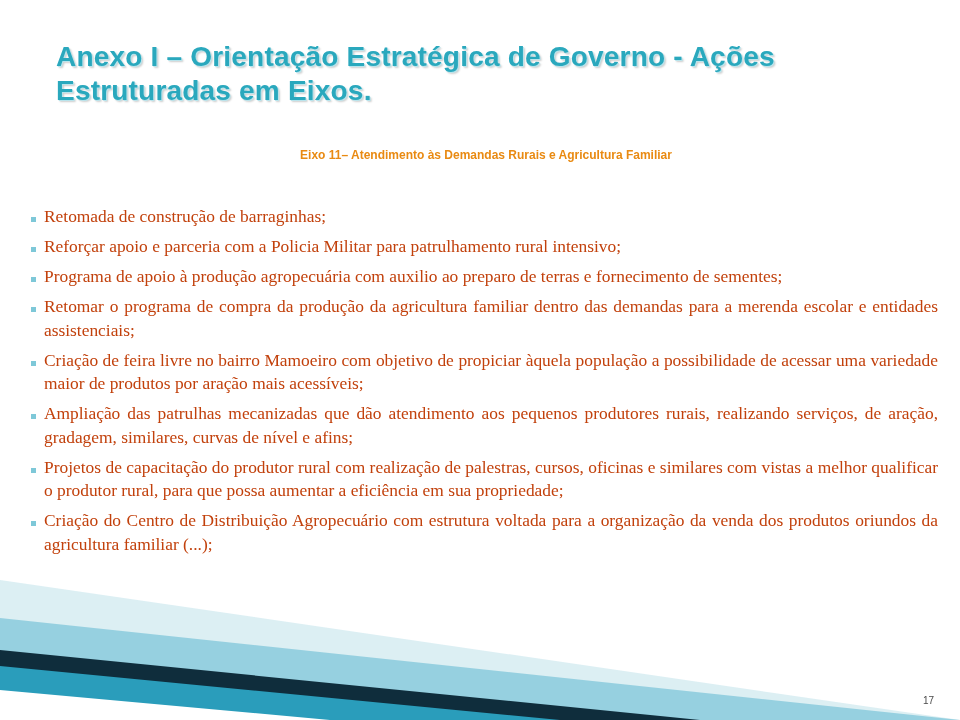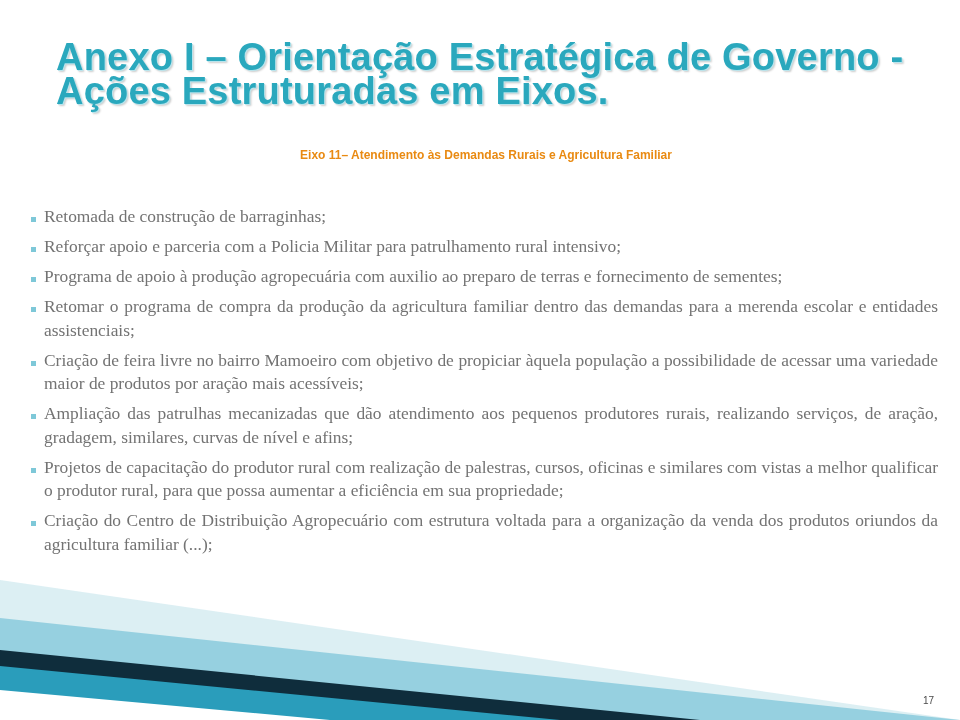--- a/index.html
+++ b/index.html
@@ -36,21 +36,21 @@
 
   .title-block {
     position: absolute;
     left: 56px;
     top: 40px;
     width: 860px;
   }
   .slide-title {
     font-family: "Liberation Sans", sans-serif;
     font-weight: bold;
-    font-size: 38px;
+    font-size: 28px;
     line-height: 34px;
     color: #2aa8bd;
     text-shadow: 1px 1px 0 #b9e4ec, 2px 2px 2px rgba(0,0,0,0.20);
     letter-spacing: 0.2px;
   }
 
   .subtitle {
     position: absolute;
     left: 56px;
     top: 142px;
@@ -87,21 +87,21 @@
     display: inline-block;
     width: 5px;
     height: 5px;
     background: #7ec8d8;
   }
   .bullet-text {
     flex: 1 1 auto;
     font-family: "Liberation Serif", serif;
     font-size: 17.4px;
     line-height: 23.5px;
-    color: #737373;
+    color: #c2410c;
     text-align: justify;
     text-justify: inter-word;
     padding-right: 4px;
   }
 
   .page-number {
     position: absolute;
     right: 26px;
     bottom: 14px;
     font-family: "Liberation Sans", sans-serif;

